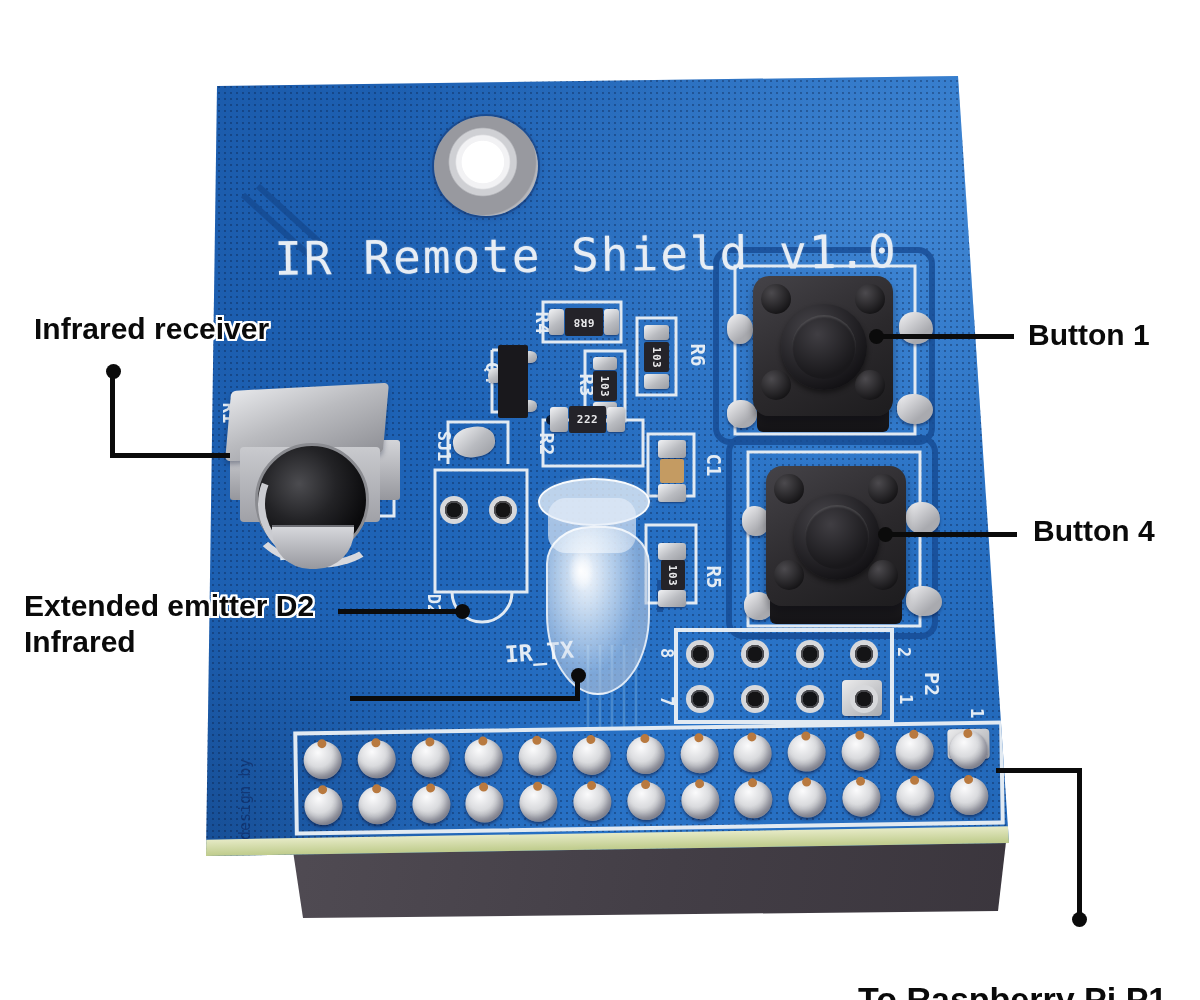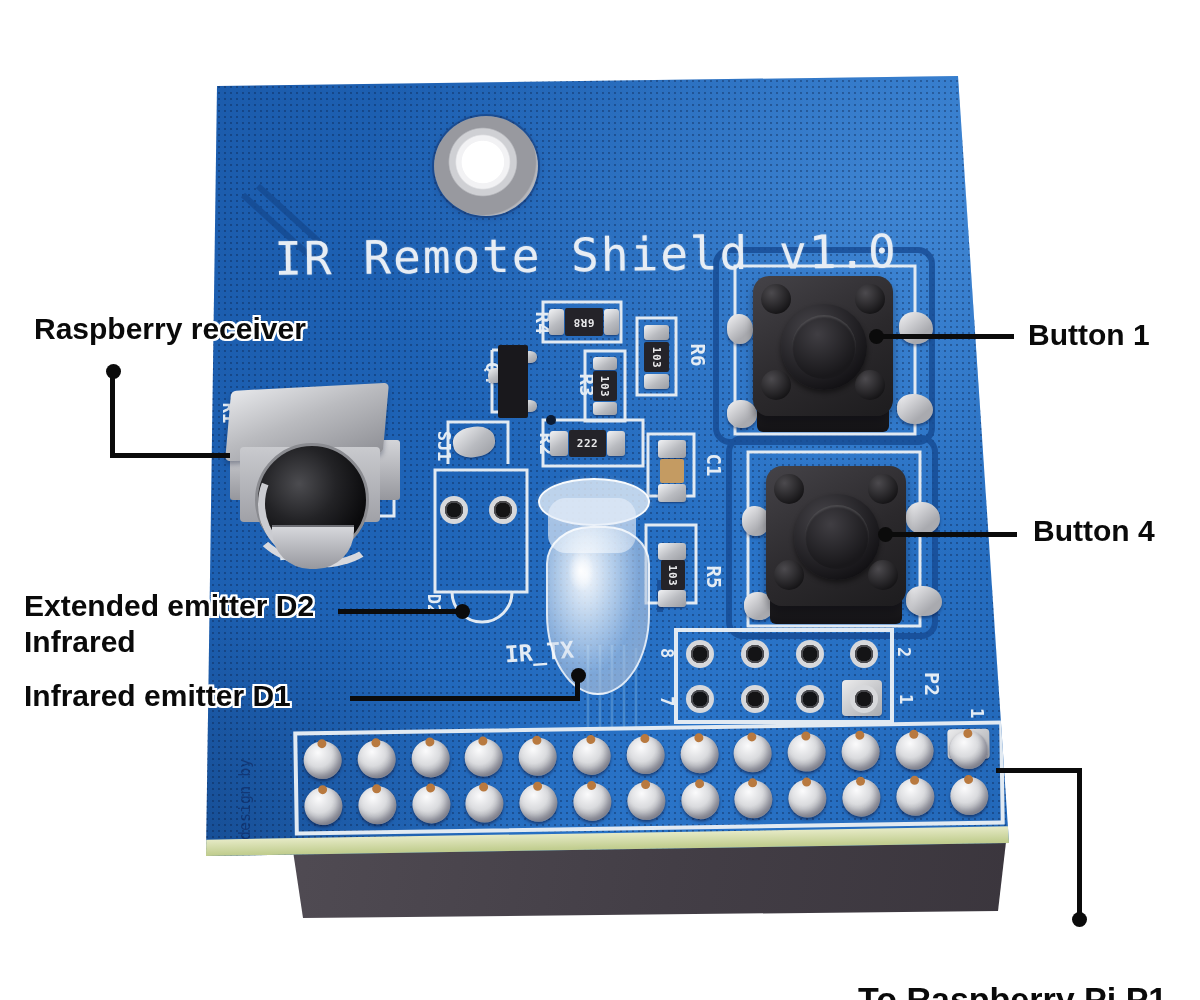--- a/index.html
+++ b/index.html
@@ -201,21 +201,21 @@
         </div>
       <div class="pad" style="left:4px;top:47px;width:24px;height:13px"></div>
     </div>
     <div class="abs" style="left:641px;top:322px;width:31px;height:72px">
       <div class="pad" style="left:3px;top:3px;width:25px;height:15px"></div>
       <div class="chipbody" style="left:3px;top:20px;width:25px;height:30px">
           <span class="rot90">103</span>
         </div>
       <div class="pad" style="left:3px;top:52px;width:25px;height:15px"></div>
     </div>
-    <div class="abs" style="left:547px;top:424px;width:94px;height:40px">
+    <div class="abs" style="left:547px;top:400px;width:94px;height:40px">
       <div class="pad" style="left:3px;top:7px;width:18px;height:25px"></div>
       <div class="chipbody" style="left:22px;top:6px;width:37px;height:27px">
           <span>222</span>
         </div>
       <div class="pad" style="left:60px;top:7px;width:18px;height:25px"></div>
     </div>
     <div class="abs" style="left:652px;top:438px;width:40px;height:66px">
       <div class="pad" style="left:6px;top:2px;width:28px;height:18px"></div>
       <div class="chipbody tan" style="left:8px;top:21px;width:24px;height:24px"></div>
       <div class="pad" style="left:6px;top:46px;width:28px;height:18px"></div>
@@ -327,40 +327,39 @@
         <div class="pin" style="left: 492.2px; top: 54px;"></div>
         <div class="pin" style="left: 546px; top: 54px;"></div>
         <div class="pin" style="left: 599.8px; top: 54px;"></div>
         <div class="pin" style="left: 653.6px; top: 54px;"></div>
       </div>
   </div>
 
   <div class="cdot" style="left:106px;top:364px"></div>
   <div class="cl" style="left:110px;top:370px;width:5px;height:88px"></div>
   <div class="cl" style="left:110px;top:453px;width:120px;height:5px"></div>
-  <div class="lbl" style="left:34px;top:312px">Raspberry receiver</div>
+  <div class="lbl" style="left:34px;top:312px">Infrared receiver</div>
 
   <div class="cdot" style="left:869px;top:329px"></div>
   <div class="cl" style="left:876px;top:334px;width:138px;height:5px"></div>
   <div class="lbl" style="left:1028px;top:318px">Button 1</div>
 
   <div class="cdot" style="left:878px;top:527px"></div>
   <div class="cl" style="left:885px;top:532px;width:132px;height:5px"></div>
   <div class="lbl" style="left:1033px;top:514px">Button 4</div>
 
   <div class="cdot" style="left:455px;top:604px"></div>
   <div class="cl" style="left:338px;top:609px;width:122px;height:5px"></div>
   <div class="lbl" style="left:24px;top:588px;line-height:1.2">
     <div>Extended emitter D2</div>
     <div>Infrared</div>
   </div>
 
   <div class="cdot" style="left:571px;top:668px"></div>
   <div class="cl" style="left:575px;top:675px;width:5px;height:26px"></div>
   <div class="cl" style="left:350px;top:696px;width:230px;height:5px"></div>
-  <div class="lbl" style="left:24px;top:679px">Infrared emitter D1</div>
 
   <div class="cl" style="left:996px;top:768px;width:86px;height:5px"></div>
   <div class="cl" style="left:1077px;top:768px;width:5px;height:150px"></div>
   <div class="cdot" style="left:1072px;top:912px"></div>
   <div class="lbl" style="left:858px;top:980px;font-size:34px">To Raspberry Pi P1</div>
 
 </div>
 
 </body></html>

